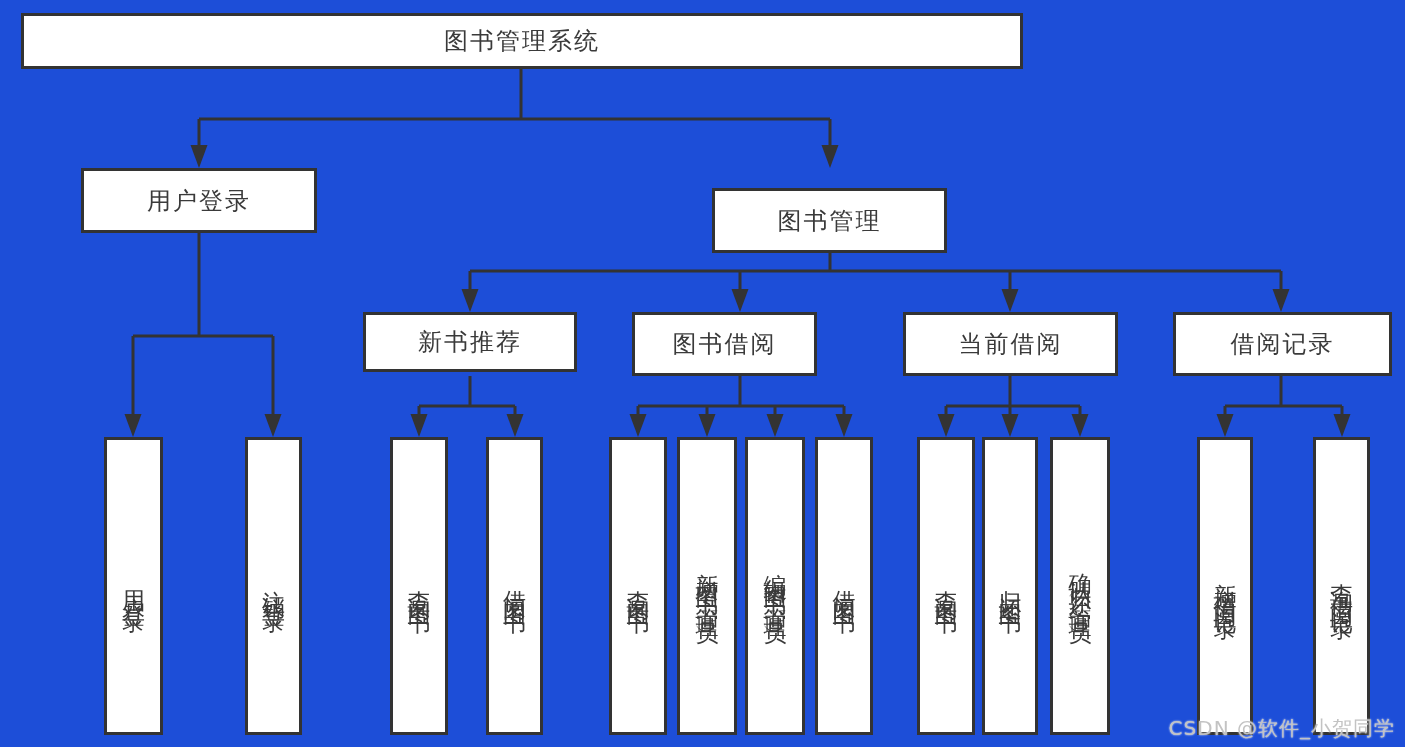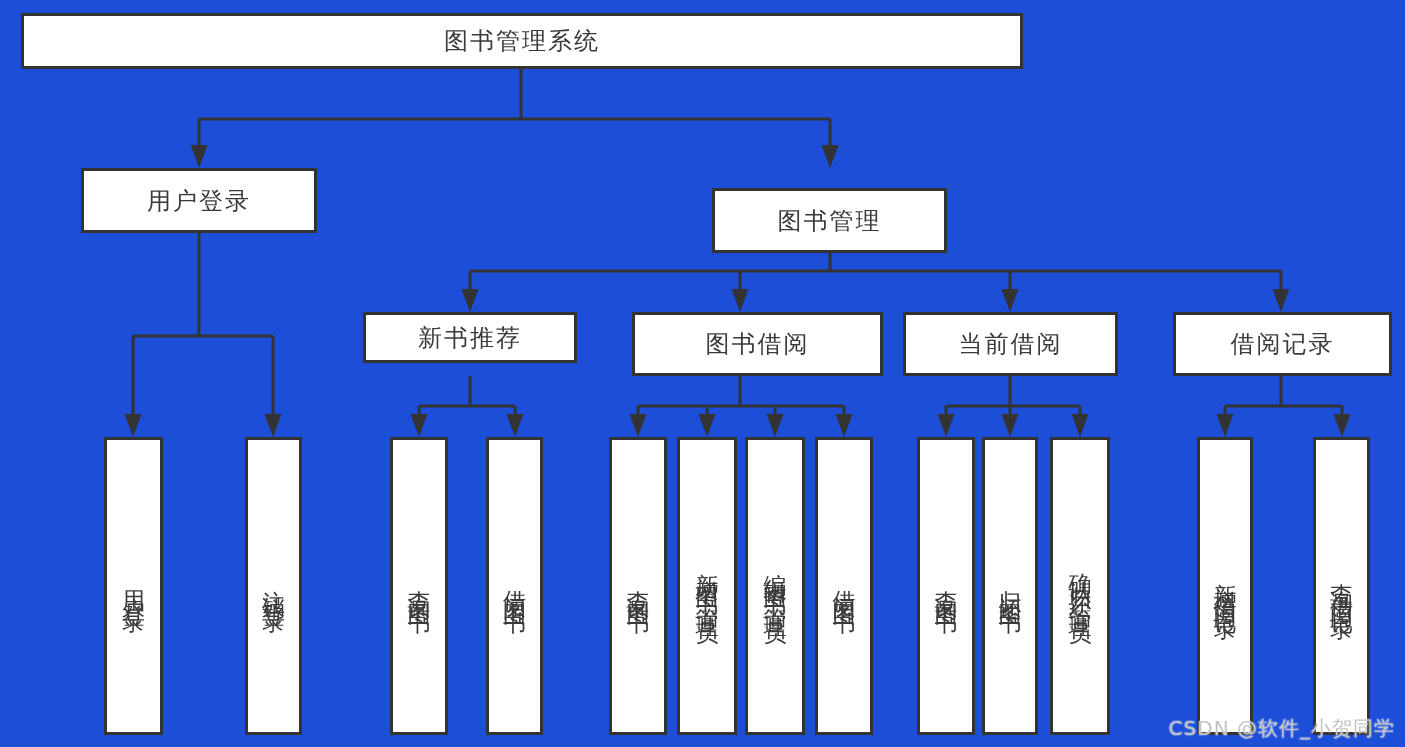--- a/index.html
+++ b/index.html
@@ -109,24 +109,24 @@
     <span class="label">图书管理系统</span>
   </div>
 
   <div class="node" style="left:81px; top:168px; width:236px; height:65px;">
     <span class="label">用户登录</span>
   </div>
   <div class="node" style="left:712px; top:168px; width:235px; height:65px;margin-top:20px;">
     <span class="label">图书管理</span>
   </div>
 
-  <div class="node" style="left:363px; top:312px; width:214px; height:51px;">
+  <div class="node" style="left:363px; top:312px; width:214px; height:60px;">
     <span class="label">新书推荐</span>
   </div>
-  <div class="node" style="left:632px; top:312px; width:251px; height:64px;">
+  <div class="node" style="left:632px; top:312px; width:185px; height:64px;">
     <span class="label">图书借阅</span>
   </div>
   <div class="node" style="left:903px; top:312px; width:215px; height:64px;">
     <span class="label">当前借阅</span>
   </div>
   <div class="node" style="left:1173px; top:312px; width:219px; height:64px;text-align:right;">
     <span class="label">借阅记录</span>
   </div>
 
   <div class="node leaf" style="left:104px; top:437px; width:59px; height:298px;">

